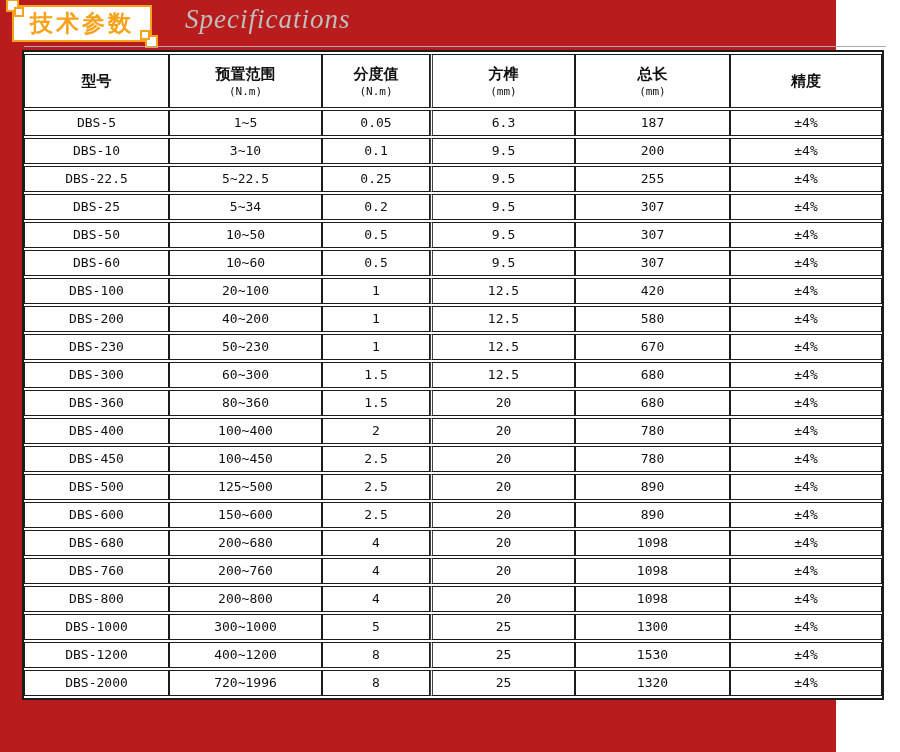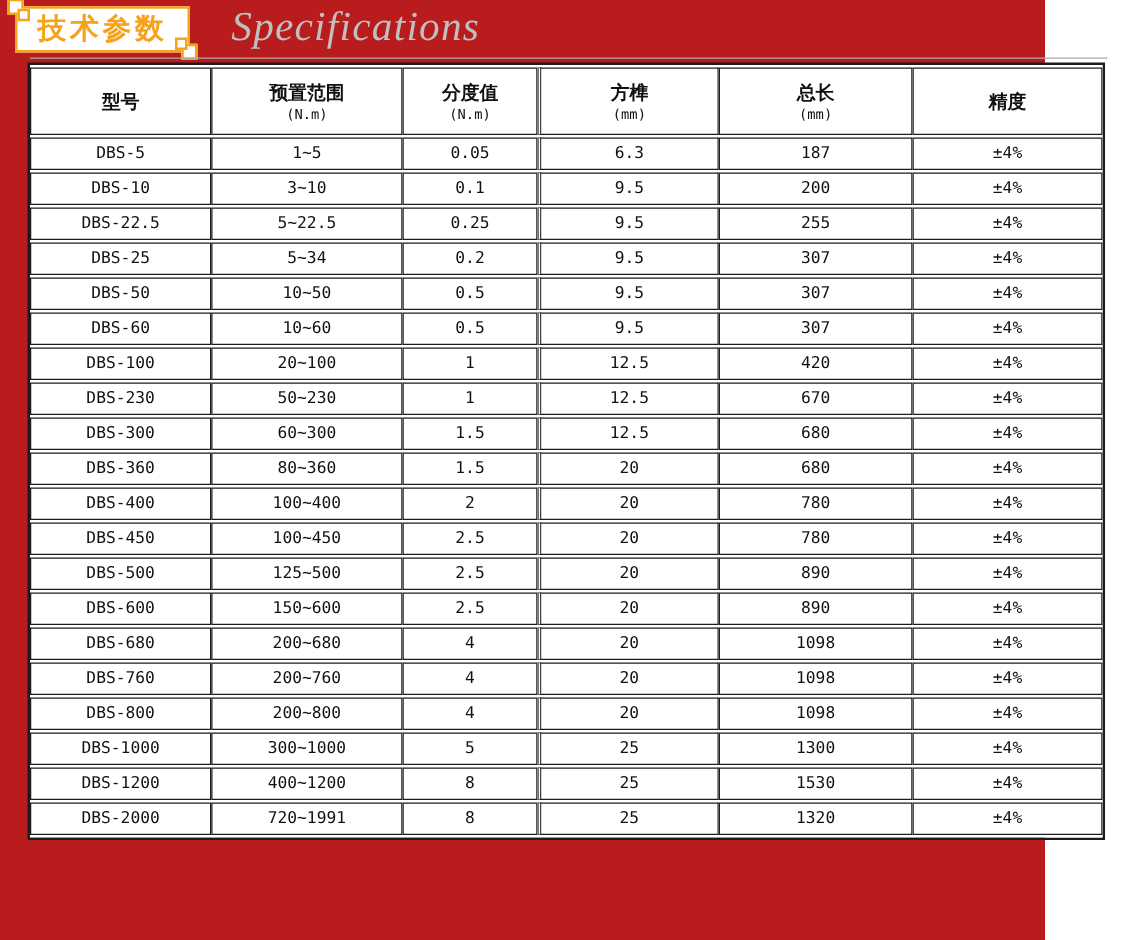--- a/index.html
+++ b/index.html
@@ -29,21 +29,21 @@
   .orn{position:absolute;width:13px;height:13px;background:#fff;}
   .orn::before{content:"";position:absolute;inset:0;border:2px solid var(--accent);}
   .orn::after{content:"";position:absolute;width:6px;height:6px;border:2px solid var(--accent);background:#fff;}
   .orn-tl{top:-8px;left:-8px;}
   .orn-tl::after{right:-5px;bottom:-5px;}
   .orn-br{bottom:-8px;right:-8px;}
   .orn-br::after{left:-5px;top:-5px;}
   .title-en{
     position:absolute;left:185px;top:4px;
     font-family:"Liberation Serif","DejaVu Serif",serif;
-    font-style:italic;font-size:33px;color:var(--en-gray);letter-spacing:1px;
+    font-style:italic;font-size:27px;color:var(--en-gray);letter-spacing:1px;
   }
   .hdr-rule{position:absolute;top:46px;left:24px;width:862px;height:0;
     border-top:1px solid #aaaaaa;}
 
   
   .tbl-wrap{
     position:absolute;top:50px;left:22px;width:862px;
     border:2px solid var(--border-dark);background:#fff;
   }
   table{width:100%;border-collapse:separate;border-spacing:0 2px;background:#fff;}
@@ -165,20 +165,28 @@
           </tr>
           <tr>
             <td>DBS-100</td>
             <td>20~100</td>
             <td>1</td>
             <td class="sep">12.5</td>
             <td>420</td>
             <td>±4%</td>
           </tr>
           <tr>
+            <td>DBS-200</td>
+            <td>40~200</td>
+            <td>1</td>
+            <td class="sep">12.5</td>
+            <td>580</td>
+            <td>±4%</td>
+          </tr>
+          <tr>
             <td>DBS-230</td>
             <td>50~230</td>
             <td>1</td>
             <td class="sep">12.5</td>
             <td>670</td>
             <td>±4%</td>
           </tr>
           <tr>
             <td>DBS-300</td>
             <td>60~300</td>
@@ -262,21 +270,21 @@
           <tr>
             <td>DBS-1200</td>
             <td>400~1200</td>
             <td>8</td>
             <td class="sep">25</td>
             <td>1530</td>
             <td>±4%</td>
           </tr>
           <tr>
             <td>DBS-2000</td>
-            <td>720~1991</td>
+            <td>720~1996</td>
             <td>8</td>
             <td class="sep">25</td>
             <td>1320</td>
             <td>±4%</td>
           </tr>
         </tbody>
     </table>
   </div>
 
 </div>

